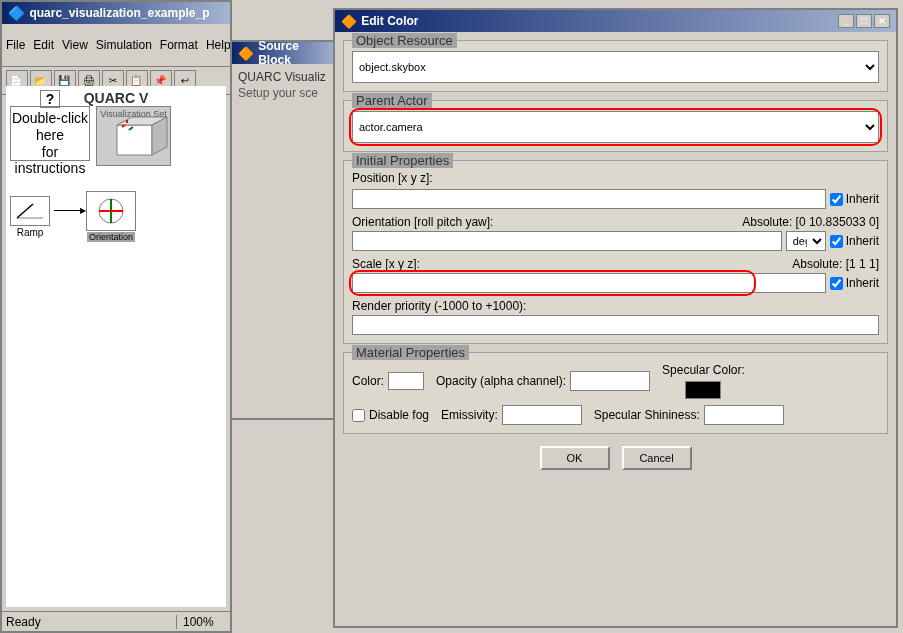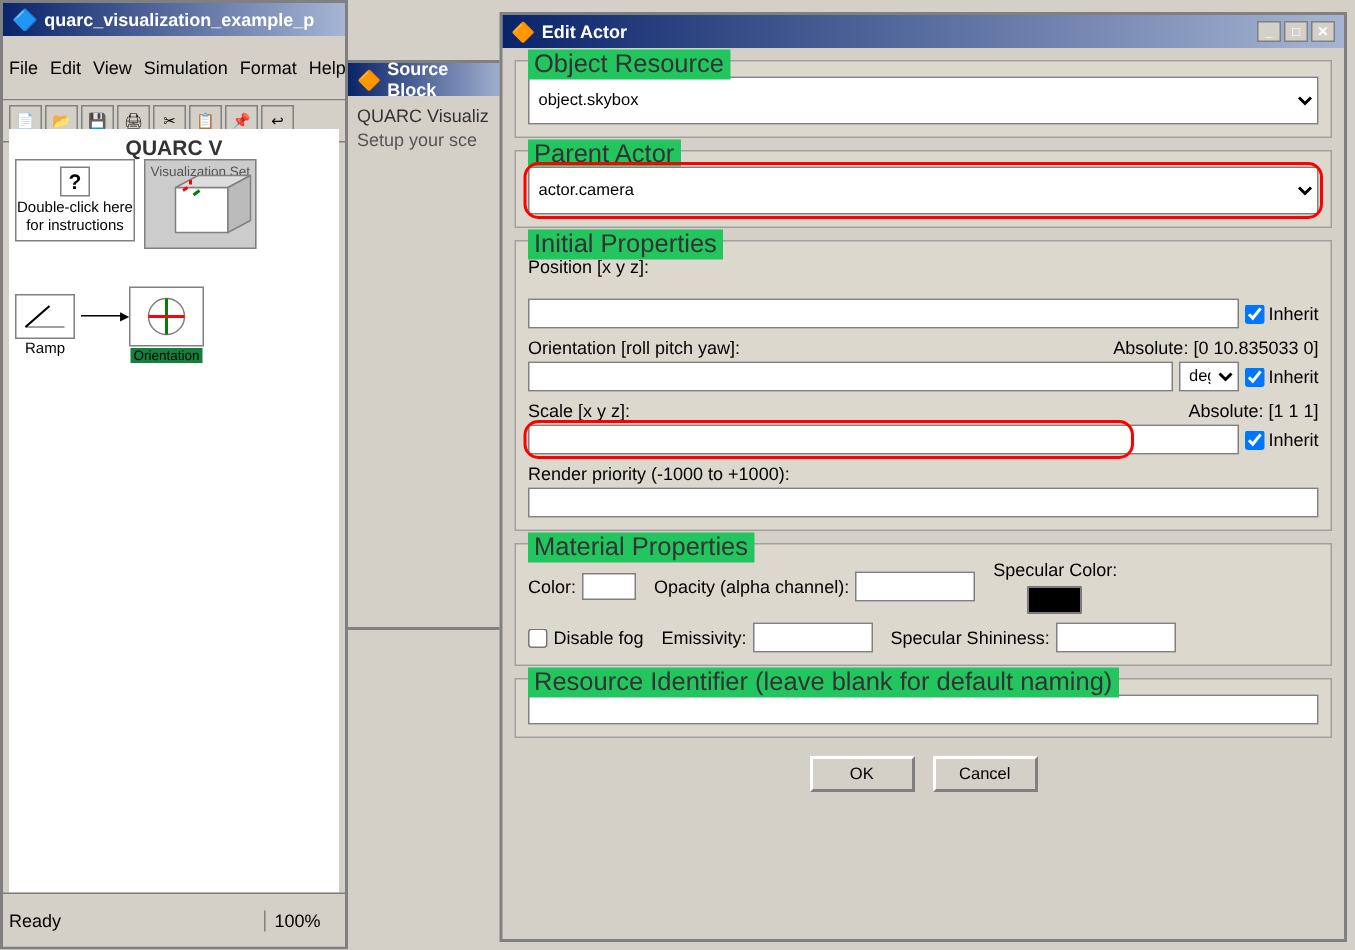--- a/index.html
+++ b/index.html
@@ -49,21 +49,21 @@
     .simulink-canvas {
       background: white;
       position: absolute;
       top: 80px; left: 0; right: 0; bottom: 20px;
       margin: 4px;
       overflow: hidden;
     }
     .simulink-statusbar {
       position: absolute;
       bottom: 0; left: 0; right: 0;
-      height: 36px;
+      height: 20px;
       background: #d4d0c8;
       border-top: 1px solid #808080;
       display: flex; align-items: center;
       padding: 0 4px;
       font-size: 11px;
     }
     .status-ready { flex: 1; }
     .status-zoom { border-left: 1px solid #808080; padding-left: 6px; width: 50px; }
 
     
@@ -134,23 +134,23 @@
     .group-box {
       border: 1px solid #a0a0a0;
       background: #ddd8ce;
       margin-bottom: 8px;
       padding: 4px 8px 8px;
       position: relative;
     }
     .group-label {
       position: absolute;
       top: -8px; left: 8px;
-      background: #22c55e;
+      background: #a3a3a3;
       padding: 0 4px;
-      font-size: 17px;
+      font-size: 13px;
       color: #333;
     }
 
     input[type="text"] {
       background: white;
       border: 1px solid #808080;
       padding: 1px 4px;
       font-size: 11px;
       height: 20px;
     }
@@ -224,21 +224,21 @@
     <div class="toolbar-btn">📋</div>
     <div class="toolbar-btn">📌</div>
     <div class="toolbar-btn">↩</div>
   </div>
 
   <div class="simulink-canvas">
     <div style="text-align:center; font-size:14px; font-weight:bold; padding:4px 0; color:#333;">QUARC V</div>
 
     <div style="position:absolute; top:20px; left:4px; width:80px; height:55px; border:1px solid #808080; background:white; display:flex; flex-direction:column; align-items:center; justify-content:center;">
       <div style="font-size:14px; font-weight:bold; border:1px solid #808080; width:20px; height:20px; display:flex; align-items:center; justify-content:center;">?</div>
-      <div style="font-size:10px; text-align:center; margin-top:2px; line-height:1.2;">Double-click here<br>for instructions</div>
+      <div style="font-size:14px; text-align:center; margin-top:2px; line-height:1.2;">Double-click here<br>for instructions</div>
     </div>
 
     <div style="position:absolute; top:20px; left:90px; width:75px; height:60px; border:1px solid #808080; background:#ccc; overflow:hidden;">
       <div style="font-size:9px; text-align:center; color:#555; padding-top:2px;">Visualization Set Va</div>
 
       <svg width="75" height="50" style="position:absolute; top:8px; left:0;">
         <polygon points="20,10 55,10 55,40 20,40" fill="white" stroke="#808080" stroke-width="1"></polygon>
         <polygon points="20,10 35,2 70,2 55,10" fill="#ddd" stroke="#808080" stroke-width="1"></polygon>
         <polygon points="55,10 70,2 70,32 55,40" fill="#bbb" stroke="#808080" stroke-width="1"></polygon>
         <line x1="30" y1="5" x2="30" y2="8" stroke="red" stroke-width="2"></line>
@@ -261,21 +261,21 @@
     <div style="position:absolute; top:120px; left:74px; font-size:8px;">▶</div>
 
     <div style="position:absolute; top:105px; left:80px; display:flex; flex-direction:column; align-items:center;">
       <div style="width:50px; height:40px; border:1px solid #808080; background:white; display:flex; align-items:center; justify-content:center;">
         <svg width="40" height="32">
           <circle cx="20" cy="16" r="12" fill="none" stroke="#808080" stroke-width="1"></circle>
           <line x1="20" y1="4" x2="20" y2="28" stroke="green" stroke-width="2"></line>
           <line x1="8" y1="16" x2="32" y2="16" stroke="red" stroke-width="2"></line>
         </svg>
       </div>
-      <div style="font-size:9px; margin-top:1px; background:#15803d; padding:0 2px;">Orientation</div>
+      <div style="font-size:9px; margin-top:1px; background:#a3a3a3; padding:0 2px;">Orientation</div>
     </div>
   </div>
   <div class="simulink-statusbar">
     <span class="status-ready">Ready</span>
     <span class="status-zoom">100%</span>
   </div>
 </div>
 
 <div class="quarc-window">
   <div class="quarc-titlebar">
@@ -285,21 +285,21 @@
   <div class="quarc-content">
     <div>QUARC Visualiz</div>
     <div style="color:#555; margin-top:2px;">Setup your sce</div>
   </div>
 </div>
 
 <div class="edit-actor-dialog">
   <div class="dialog-titlebar">
     <div style="display:flex; align-items:center; gap:4px;">
       <span style="font-size:13px;">🔶</span>
-      <span>Edit Actor</span>
+      <span>Edit Color</span>
     </div>
     <div class="titlebar-controls">
       <div class="titlebar-btn">_</div>
       <div class="titlebar-btn">□</div>
       <div class="titlebar-btn" style="font-weight:bold;">✕</div>
     </div>
   </div>
 
   <div class="dialog-body">
 
@@ -320,21 +320,21 @@
         </select>
         
         <div style="position:absolute; top:-3px; left:-3px; right:-3px; bottom:-3px; border:2px solid red; border-radius:10px; pointer-events:none;"></div>
       </div>
     </div>
 
     <div class="group-box">
       <span class="group-label">Initial Properties</span>
 
       <div style="margin-top:6px;">
-        <div style="display:flex; justify-content:space-between; margin-bottom:14px;text-align:center;">
+        <div style="display:flex; justify-content:space-between; margin-bottom:4px;text-align:center;">
           <span>Position [x y z]:</span>
         </div>
         <div style="display:flex; align-items:center; gap:4px;">
           <input type="text" class="input-main" style="flex: 1 1 0%;">
           <div class="inherit-check">
             <input type="checkbox" checked="" style="">
             <span>Inherit</span>
           </div>
         </div>
       </div>
@@ -405,25 +405,19 @@
           <span>Emissivity:</span>
           <input type="text" class="input-med" style="">
         </div>
         <div style="display:flex; align-items:center; gap:4px;">
           <span>Specular Shininess:</span>
           <input type="text" class="input-med" style="">
         </div>
       </div>
     </div>
 
-    <div class="group-box">
-      <span class="group-label">Resource Identifier (leave blank for default naming)</span>
-      <div style="margin-top:6px;">
-        <input type="text" style="width: 100%;">
-      </div>
-    </div>
 
     <div class="dialog-buttons">
       <button class="dialog-btn">OK</button>
       <button class="dialog-btn">Cancel</button>
     </div>
   </div>
 </div>
 
 </body></html>

